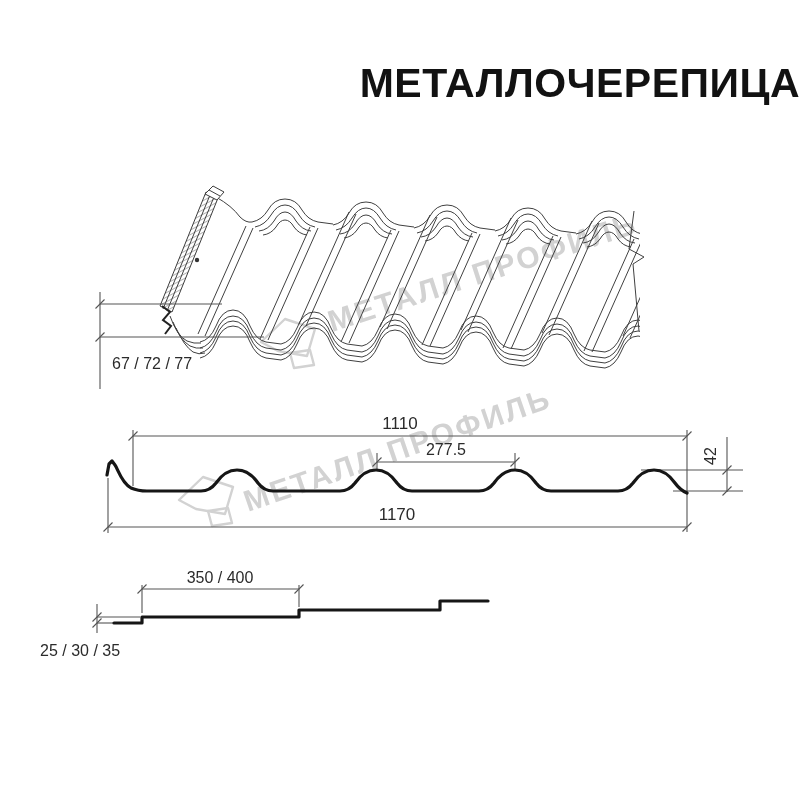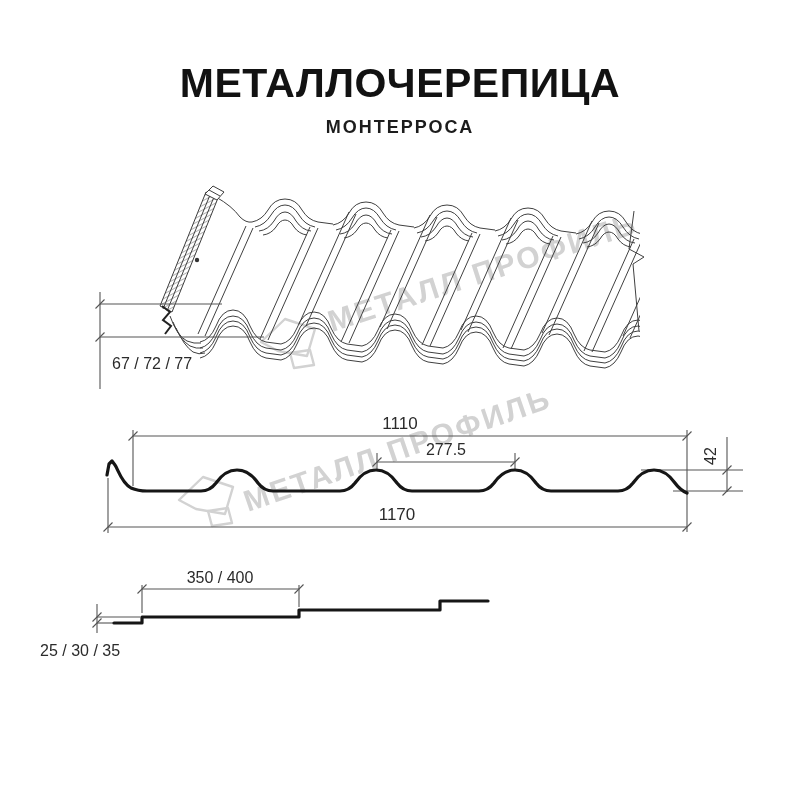--- a/index.html
+++ b/index.html
@@ -1,38 +1,37 @@
 <!DOCTYPE html>
 <html><head>
 <meta charset="utf-8">
 <style>
   html,body{margin:0;padding:0;background:#fff;}
   .page{position:relative;width:800px;height:800px;background:#fff;overflow:hidden;
         font-family:"Liberation Sans",sans-serif;}
   .hdr{position:absolute;top:60px;left:0;width:800px;text-align:center;}
-  .hdr h1{margin:0;font-size:41px;font-weight:bold;letter-spacing:.5px;color:#121212;}
+  .hdr h1{margin:0;font-size:41px;font-weight:bold;letter-spacing:.5px;color:#121212;text-align:right;}
   .hdr h2{margin:10px 0 0 0;font-size:18px;font-weight:600;letter-spacing:2px;color:#1c1c1c;}
   svg{position:absolute;left:0;top:0;}
   svg text{font-family:"Liberation Sans",sans-serif;}
   .dim-text{font-size:16px;fill:#2b2b2b;}
   .dim-text-lg{font-size:17px;fill:#2b2b2b;}
   .wm-text{font-size:30px;font-weight:bold;letter-spacing:2.5px;fill:#d2d2d2;}
   .art{stroke:#404040;stroke-width:1;fill:none;}
   .thick{stroke:#161616;stroke-width:3.2;fill:none;stroke-linecap:round;stroke-linejoin:round;}
   .thin{stroke:#555;stroke-width:1.1;fill:none;}
   .wm-line{stroke:#d2d2d2;stroke-width:2.4;fill:none;stroke-linejoin:round;}
 </style>
 </head>
 <body>
 
 <div class="page">
 
   <div class="hdr">
     <h1>МЕТАЛЛОЧЕРЕПИЦА</h1>
-    <h2>МОНТЕРРОСА</h2>
   </div>
 
   <svg width="800" height="800" viewBox="0 0 800 800">
     <defs>
 
       <path id="wt" d="M0,0 Q10,-2 16,-12 Q22,-23 33,-23 Q44,-23 50,-12 Q56,-2 66,0 L81,2"></path>
       <path id="wa1" d="M3,5 Q13,3 19,-7 Q25,-17 33,-17 Q41,-17 47,-7 Q53,3 63,5"></path>
       <path id="wa2" d="M7,9 Q16,8 22,-1 Q27,-10 33,-10 Q39,-10 44,-1 Q50,8 59,9"></path>
       <path id="wa3" d="M11,13 Q19,12 24,5 Q28,-2 33,-2 Q38,-2 42,5 Q47,12 55,13"></path>
       <g id="bwave">

